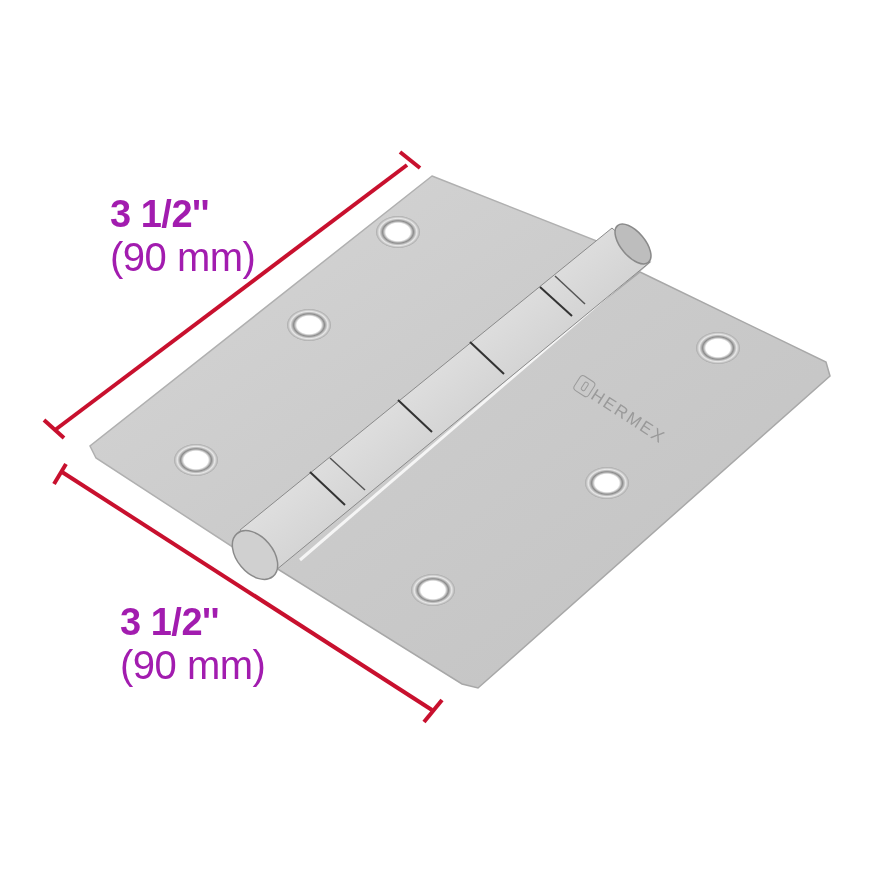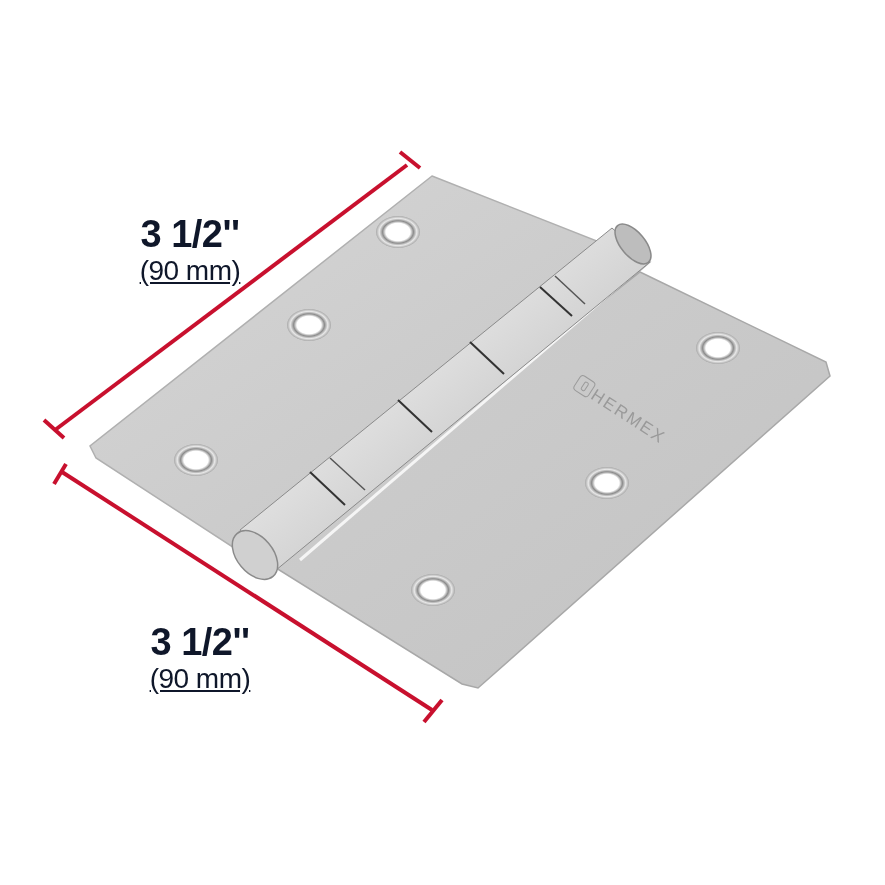--- a/index.html
+++ b/index.html
@@ -1,20 +1,20 @@
 <!DOCTYPE html>
 <html><head>
 <meta charset="utf-8">
 <style>
   html, body { margin: 0; padding: 0; background: #ffffff; }
   .stage { position: relative; width: 885px; height: 885px; overflow: hidden; background: #ffffff; }
   svg.art { position: absolute; left: 0; top: 0; }
-  .dim-label { position: absolute; text-align: center; color: #0f172a; font-family: "Liberation Sans", sans-serif; line-height: 1; margin-top: 20px; }
+  .dim-label { position: absolute; text-align: left; color: #a21caf; font-family: "Liberation Sans", sans-serif; line-height: 1; }
   .dim-label .big { display: block; font-size: 38px; font-weight: bold; letter-spacing: -0.5px; }
-  .dim-label .small { display: block; font-size: 28px; margin-top: 4px; letter-spacing: -0.5px; text-decoration: underline; }
+  .dim-label .small { display: block; font-size: 40px; margin-top: 4px; letter-spacing: -0.5px; }
   #label-top { left: 110px; top: 195px; width: 160px; }
   #label-bottom { left: 120px; top: 603px; width: 160px; }
   .brand { position: absolute; left: 576px; top: 372px; transform: rotate(33deg); transform-origin: left center;
            font-family: "Liberation Sans", sans-serif; font-size: 17px; color: #9a9a9a; letter-spacing: 2px; white-space: nowrap; }
   .brand .logo { display: inline-block; width: 16px; height: 16px; border: 1.4px solid #9a9a9a; border-radius: 4px;
                  vertical-align: -2px; margin-right: 2px; position: relative; }
   .brand .logo::after { content: ""; position: absolute; left: 6px; top: 3px; width: 3px; height: 8px; border: 1px solid #9a9a9a; border-radius: 2px; }
 </style>
 </head>
 <body>

